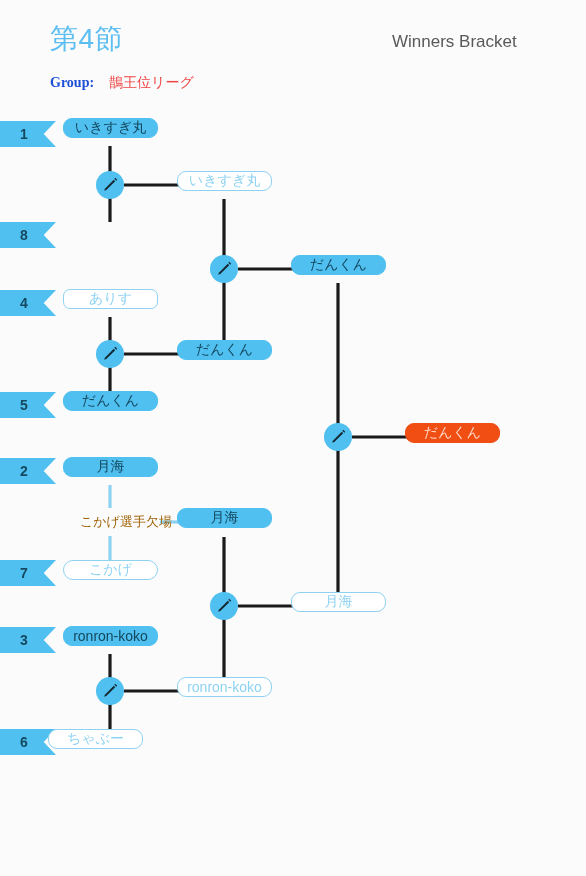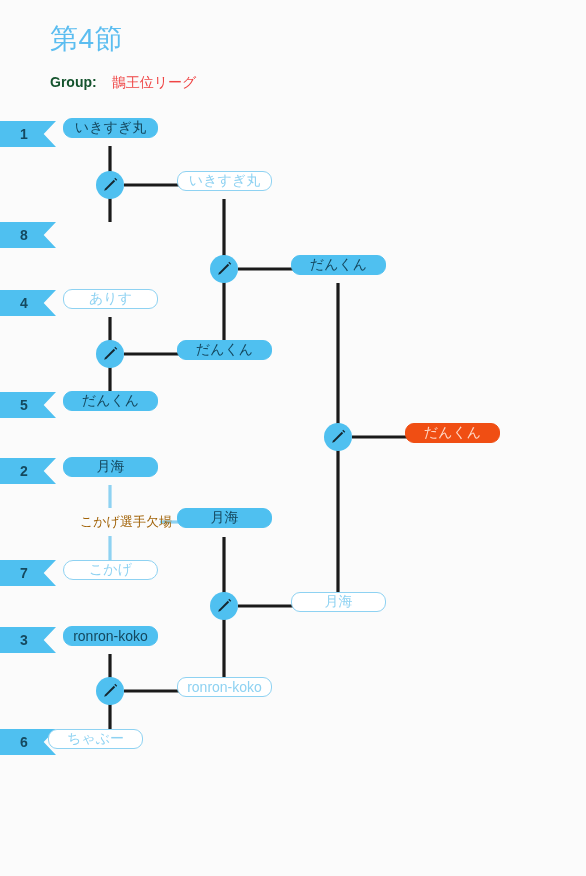--- a/index.html
+++ b/index.html
@@ -41,22 +41,23 @@
     white-space: nowrap;
   }
   .group-line {
     position: absolute;
     left: 50px;
     top: 74px;
     font-size: 14px;
     white-space: nowrap;
   }
   .group-key {
-    color: #14532d;
+    color: #1d4ed8;
     font-weight: 600;
+    font-family: Liberation Serif, serif;
   }
   .group-value {
     color: #ef4444;
     margin-left: 15px;
   }
 
   
   #lines {
     position: absolute;
     left: 0;
@@ -171,38 +172,39 @@
     </g>
     <g stroke="#8ed2f2" stroke-width="3.2" fill="none">
 
       <line x1="110" y1="485" x2="110" y2="508"></line>
       <line x1="110" y1="536" x2="110" y2="560"></line>
       <line x1="160" y1="522" x2="182" y2="522"></line>
     </g>
   </svg>
 
   <div class="round-title">第4節</div>
+  <div class="bracket-label">Winners Bracket</div>
   <div class="group-line">
     <span class="group-key">Group:</span><span class="group-value">鵲王位リーグ</span>
   </div>
 
   <div class="seed" style="left:0px; top:121px;">1</div>
   <div class="box filled" style="left:63px; top:118px; width:95px;">いきすぎ丸</div>
 
   <div class="match-node" style="left:96px; top:171px;">
     <svg width="20" height="20" viewBox="0 0 20 20">
       <path d="M4.2 15.8 L6.3 15.1 L15.2 6.2 L13.8 4.8 L4.9 13.7 Z" fill="#152730"></path>
       <path d="M14.3 3.7 L15.2 2.8 L17.2 4.8 L16.3 5.7 Z" fill="#152730"></path>
     </svg>
   </div>
 
   <div class="seed" style="left:0px; top:222px;">8</div>
 
   <div class="seed" style="left:0px; top:290px;">4</div>
-  <div class="box outline" style="left:63px; top:289px; width:95px;">ありす</div>
+  <div class="box outline" style="left:63px; top:289px; width:95px;border-radius:7px;">ありす</div>
 
   <div class="match-node" style="left:96px; top:340px;">
     <svg width="20" height="20" viewBox="0 0 20 20">
       <path d="M4.2 15.8 L6.3 15.1 L15.2 6.2 L13.8 4.8 L4.9 13.7 Z" fill="#152730"></path>
       <path d="M14.3 3.7 L15.2 2.8 L17.2 4.8 L16.3 5.7 Z" fill="#152730"></path>
     </svg>
   </div>
 
   <div class="seed" style="left:0px; top:392px;">5</div>
   <div class="box filled" style="left:63px; top:391px; width:95px;">だんくん</div>

